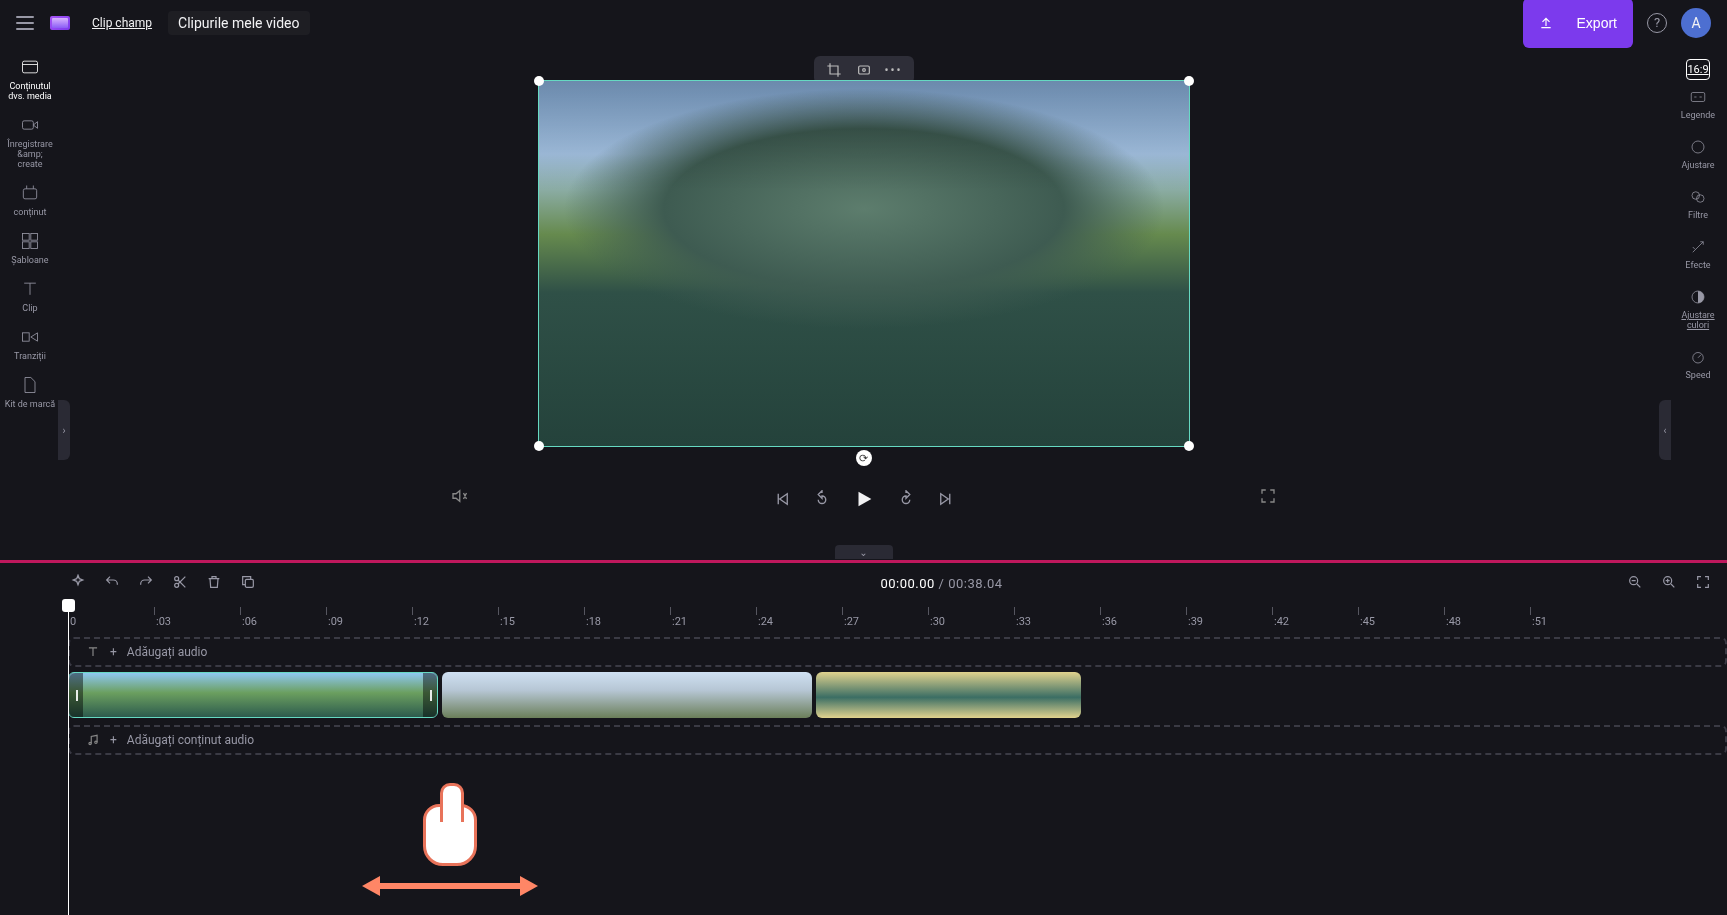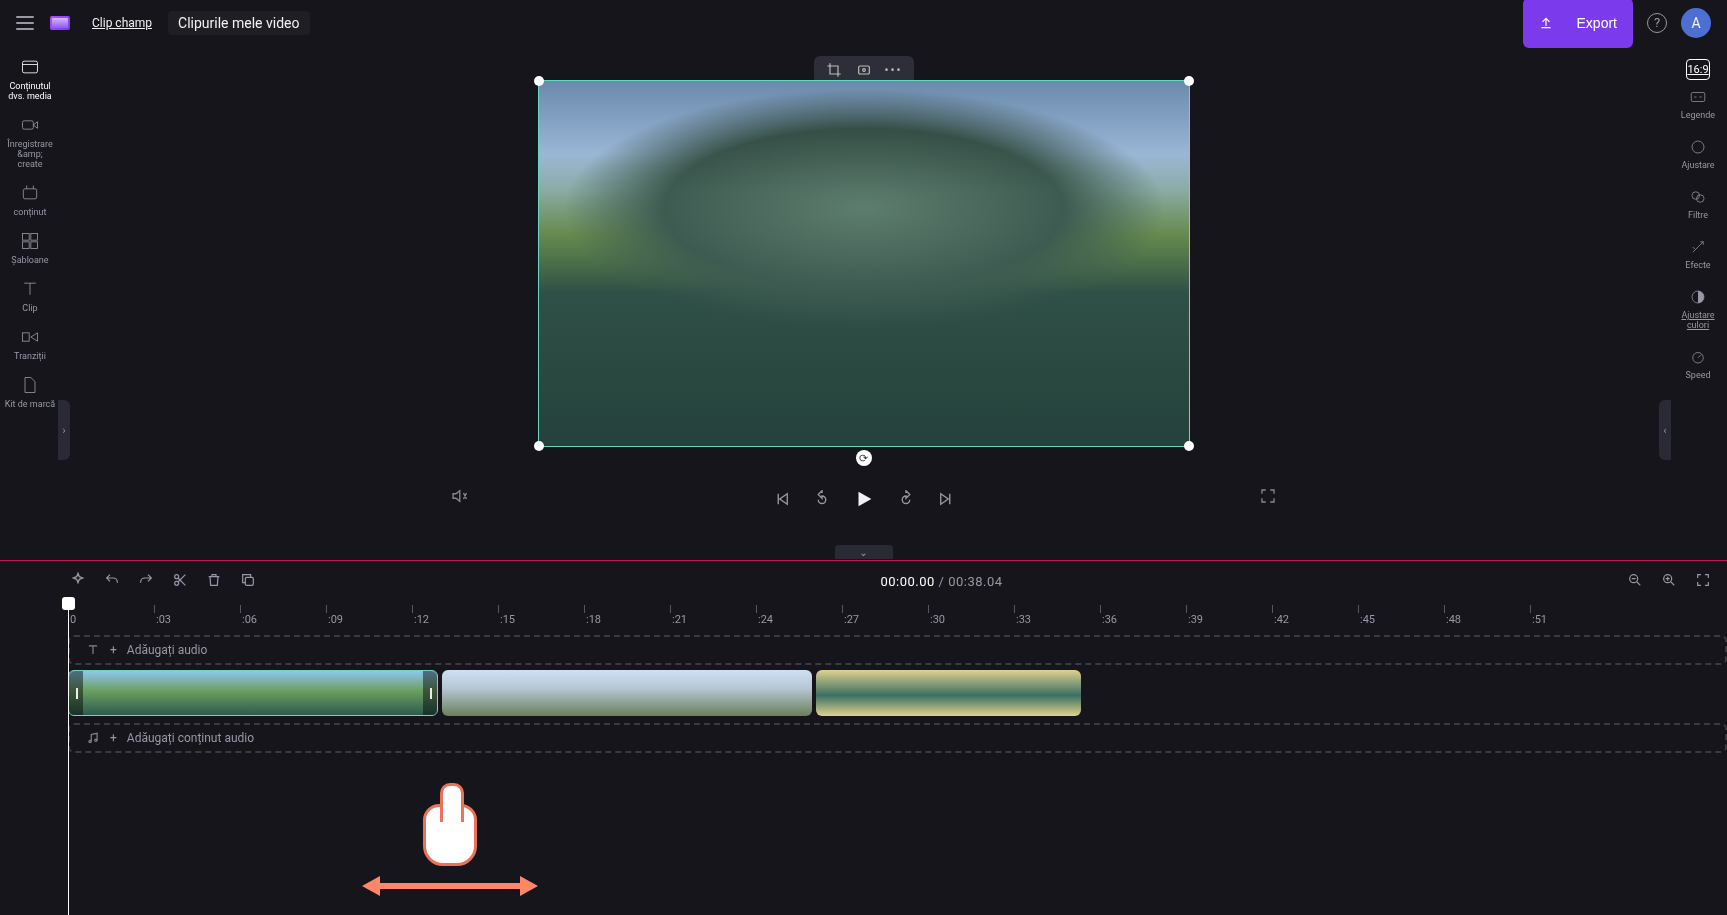--- a/index.html
+++ b/index.html
@@ -106,21 +106,21 @@
     position:absolute; bottom:356px; left:50%; transform:translateX(-50%);
     width: 58px; height:14px; background:#2a2a34; border-radius:4px 4px 0 0;
     display:flex; align-items:center; justify-content:center; color: var(--muted); font-size:10px;
     z-index:5;
   }
 
   
   .timeline {
     position:absolute; left:0; right:0; bottom:0; height: 355px;
     background: var(--bg);
-    border-top:1px solid #be185d;
+    border-top:3px solid #be185d;
   }
   .tl-top {
     height: 40px; display:flex; align-items:center; padding: 0 16px 0 70px; gap:18px; color: var(--muted);
   }
   .tl-top svg { width:16px;height:16px; stroke: var(--muted); fill:none; }
   .tl-top .sep { flex:1; }
   .tc { font-size:13px; letter-spacing:.5px; }
   .tc .cur { color:#fff; }
 
   .ruler {

